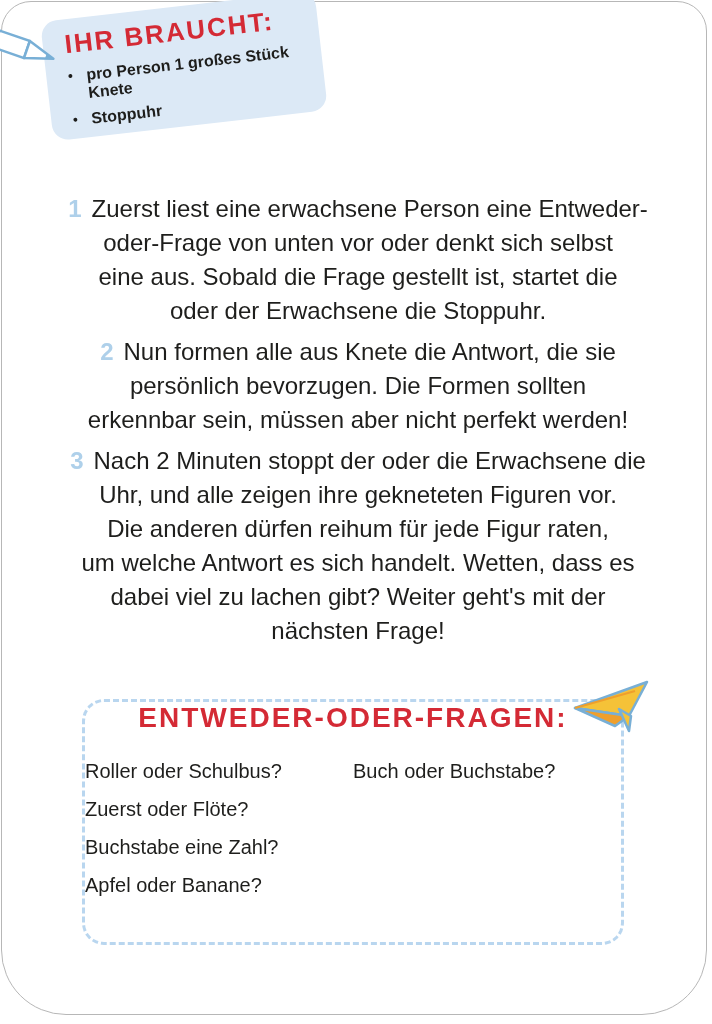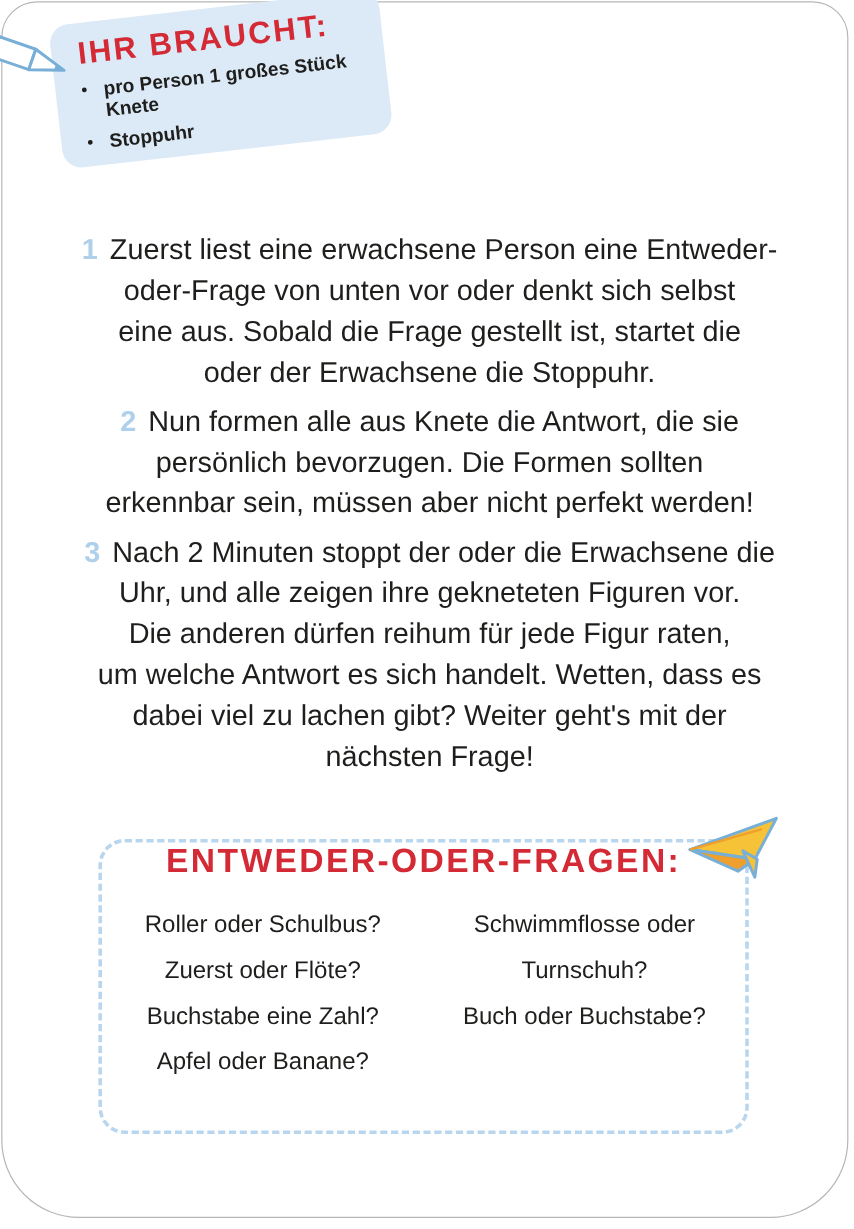--- a/index.html
+++ b/index.html
@@ -26,21 +26,21 @@
   .step{margin:0 0 7px 0;font-size:24px;line-height:34px;}
   .step .num{color:#aed0ea;font-weight:bold;margin-right:10px;}
   .step .txt{white-space:pre-line;}
 
   
   .qbox{position:absolute;left:80px;top:697px;width:542px;height:246px;
         border:3px dashed #b9d6ef;border-radius:22px;box-sizing:border-box;}
   .qtitle{text-align:center;color:#d42a35;font-weight:bold;
           font-size:28px;letter-spacing:2px;white-space:nowrap;}
   .qcols{display:flex;margin-top:18px;}
-  .qcol{flex:1 1 50%;text-align:center;}
+  .qcol{flex:1 1 50%;}
   .q{font-size:20px;line-height:38px;white-space:pre-line;}
   .plane{position:absolute;right:-32px;top:-26px;width:84px;height:64px;}
 </style>
 </head>
 <body>
 
 <div class="stage">
   <div class="card">
 
     <svg class="pencil" viewBox="0 0 78 56">
@@ -91,21 +91,19 @@
       </svg>
       <div class="qtitle">ENTWEDER-ODER-FRAGEN:</div>
       <div class="qcols">
         <div class="qcol">
           <div class="q">Roller oder Schulbus?</div>
           <div class="q">Zuerst oder Flöte?</div>
           <div class="q">Buchstabe eine Zahl?</div>
           <div class="q">Apfel oder Banane?</div>
         </div>
         <div class="qcol">
-          <div class="q">Schwimmflosse oder
-Turnschuh?</div>
           <div class="q">Buch oder Buchstabe?</div>
         </div>
       </div>
     </div>
 
   </div>
 </div>
 
 </body></html>

